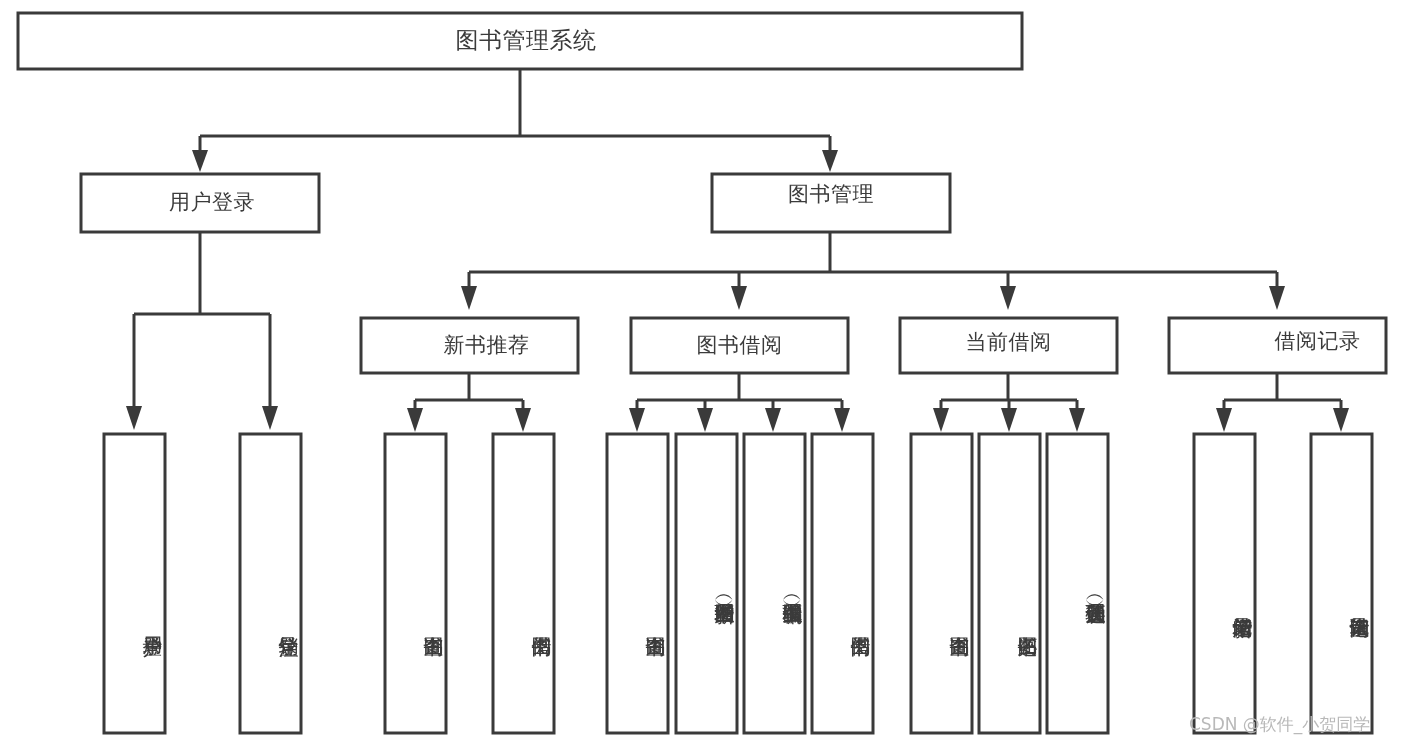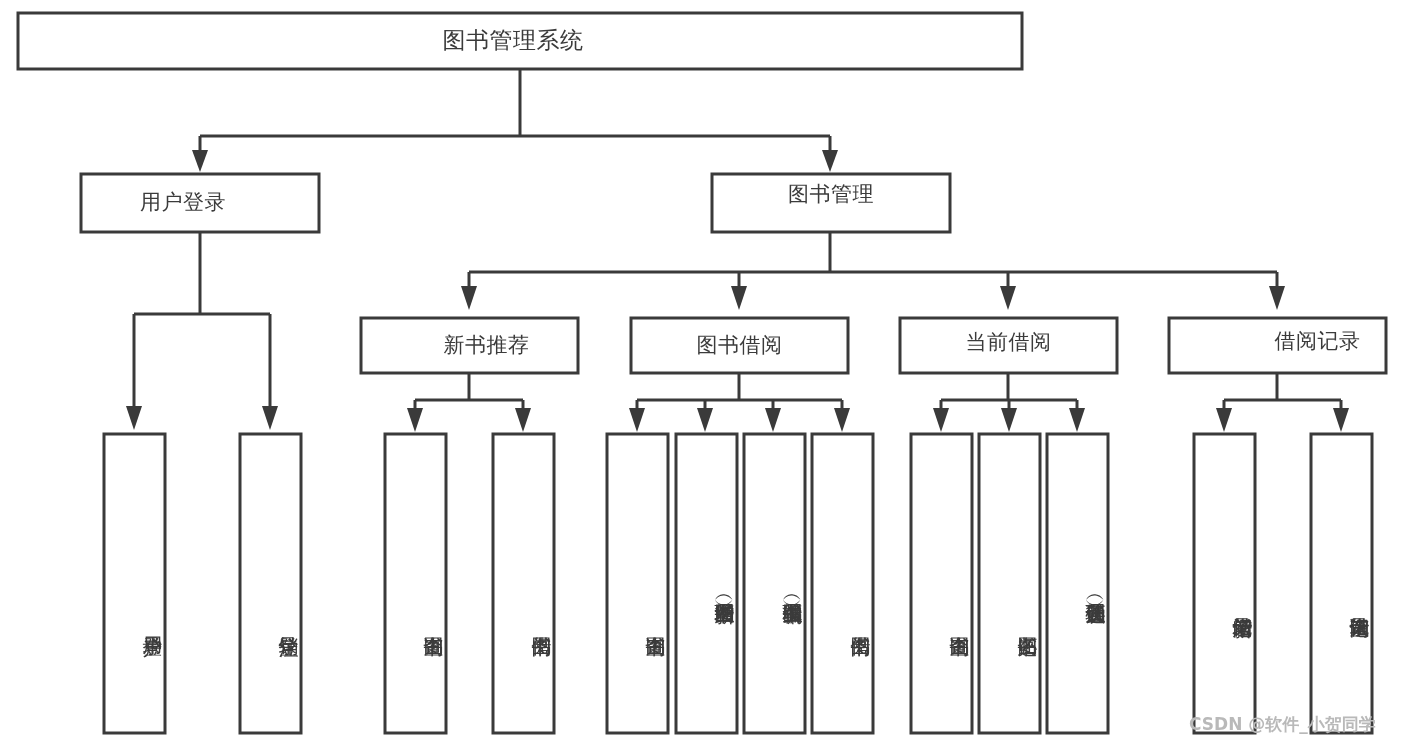--- a/index.html
+++ b/index.html
@@ -74,21 +74,20 @@
   }
   .watermark {
     position: absolute;
     left: 1189px;
     top: 713px;
     font-family: "DejaVu Sans", "Liberation Sans", sans-serif;
     font-size: 17px;
     color: #b9b9b9;
     white-space: nowrap;
     pointer-events: none;
-    font-weight: bold;
   }
 </style>
 </head>
 <body>
 
 <div id="diagram-root">
 
   <svg class="diagram-svg" viewBox="0 0 1405 747">
     <defs>
       <marker id="arrow" viewBox="0 0 12 12" refX="6" refY="11" markerWidth="11" markerHeight="11" orient="auto-start-reverse">
@@ -178,23 +177,23 @@
     <rect class="node-box" x="812" y="434" width="61" height="299"></rect>
 
     <rect class="node-box" x="911" y="434" width="61" height="299"></rect>
     <rect class="node-box" x="979" y="434" width="61" height="299"></rect>
     <rect class="node-box" x="1047" y="434" width="61" height="299"></rect>
 
     <rect class="node-box" x="1194" y="434" width="61" height="299"></rect>
     <rect class="node-box" x="1311" y="434" width="61" height="299"></rect>
   </svg>
 
-  <div class="label-h" style="left:11px; top:13px; width:1004px; height:56px; font-size:23px;">图书管理系统</div>
-
-  <div class="label-h" style="left:64px; top:174px; width:238px; height:58px;">用户登录</div>
+  <div class="label-h" style="left:24px; top:13px; width:1004px; height:56px; font-size:23px;">图书管理系统</div>
+
+  <div class="label-h" style="left:93px; top:174px; width:238px; height:58px;">用户登录</div>
   <div class="label-h" style="left:712px; top:174px; width:238px; height:42px;">图书管理</div>
 
   <div class="label-h" style="left:361px; top:318px; width:251px; height:55px;">新书推荐</div>
   <div class="label-h" style="left:631px; top:318px; width:217px; height:55px;">图书借阅</div>
   <div class="label-h" style="left:900px; top:318px; width:217px; height:49px;">当前借阅</div>
   <div class="label-h" style="left:1169px; top:306px; width:217px; height:71px;padding-left:40px;">借阅记录</div>
 
   <div class="label-v" style="left:104px; top:509px; width:61px; height:224px;">用户登录</div>
   <div class="label-v" style="left:240px; top:509px; width:61px; height:224px;">注销登录</div>
 

